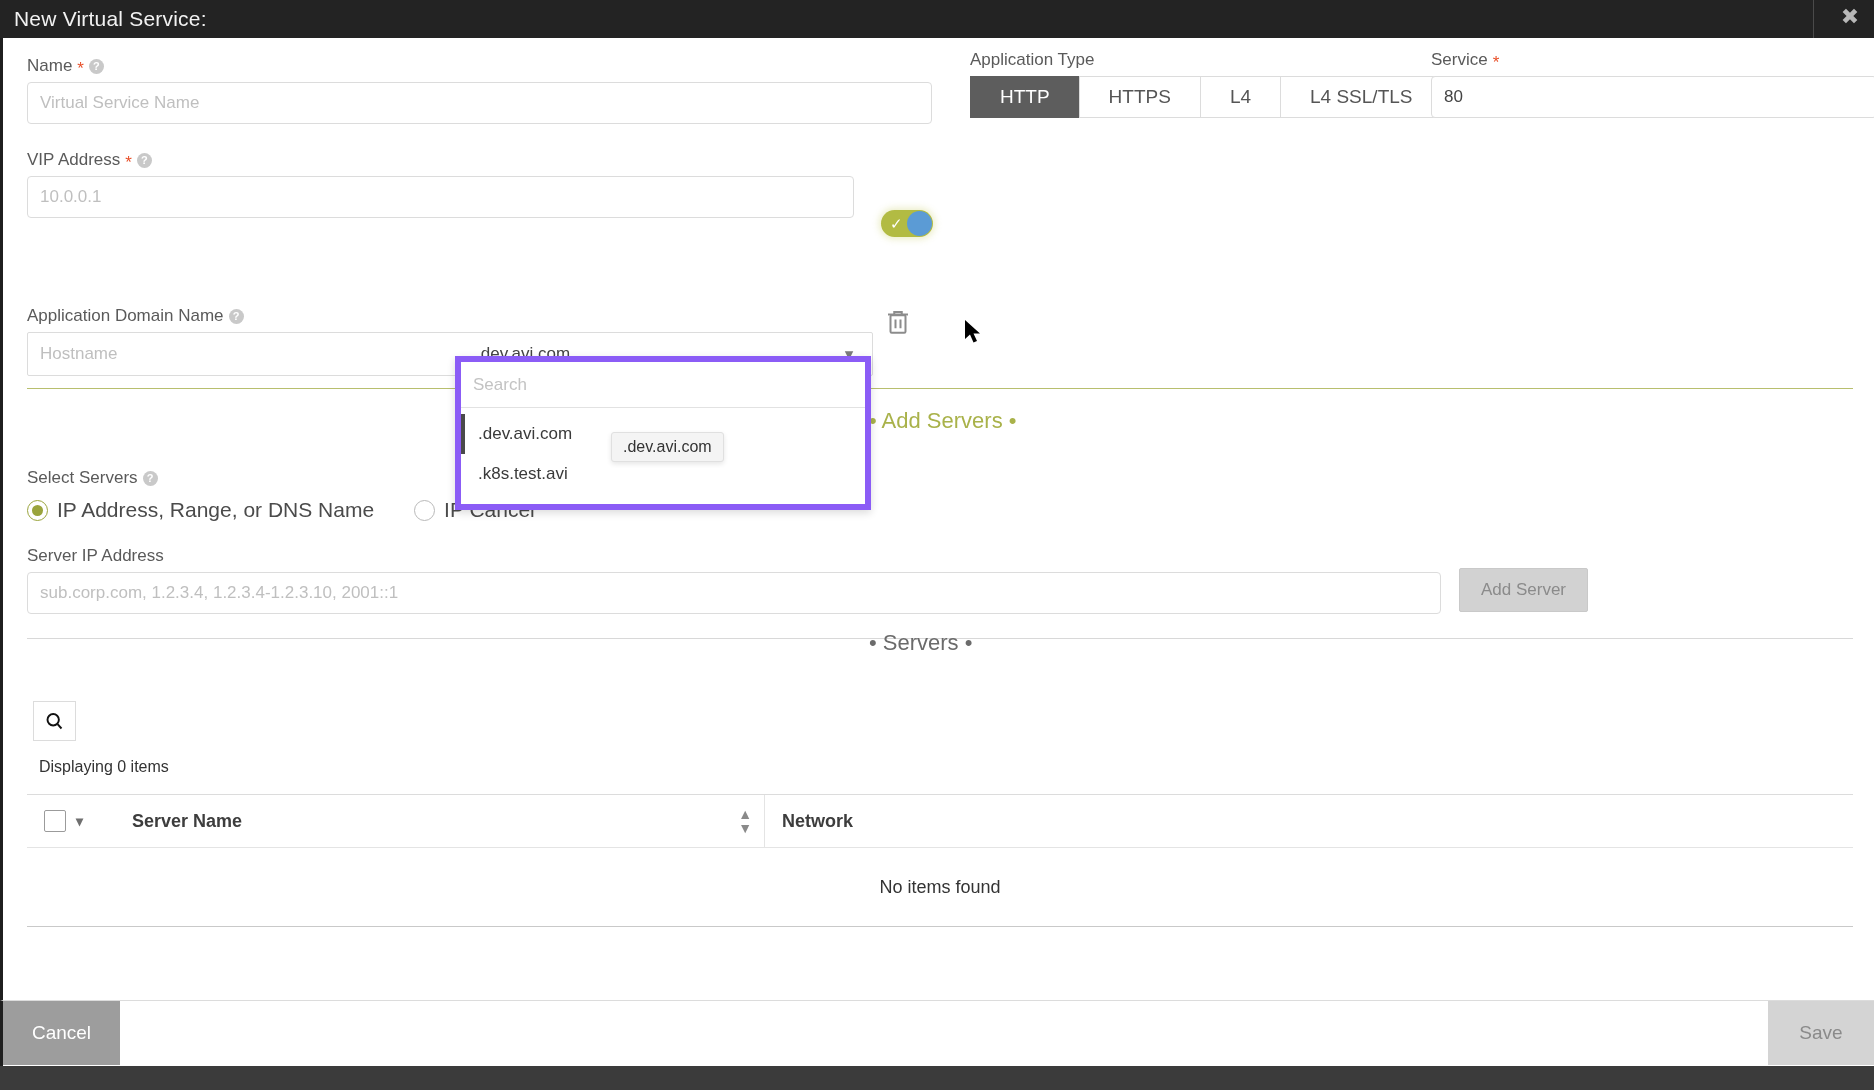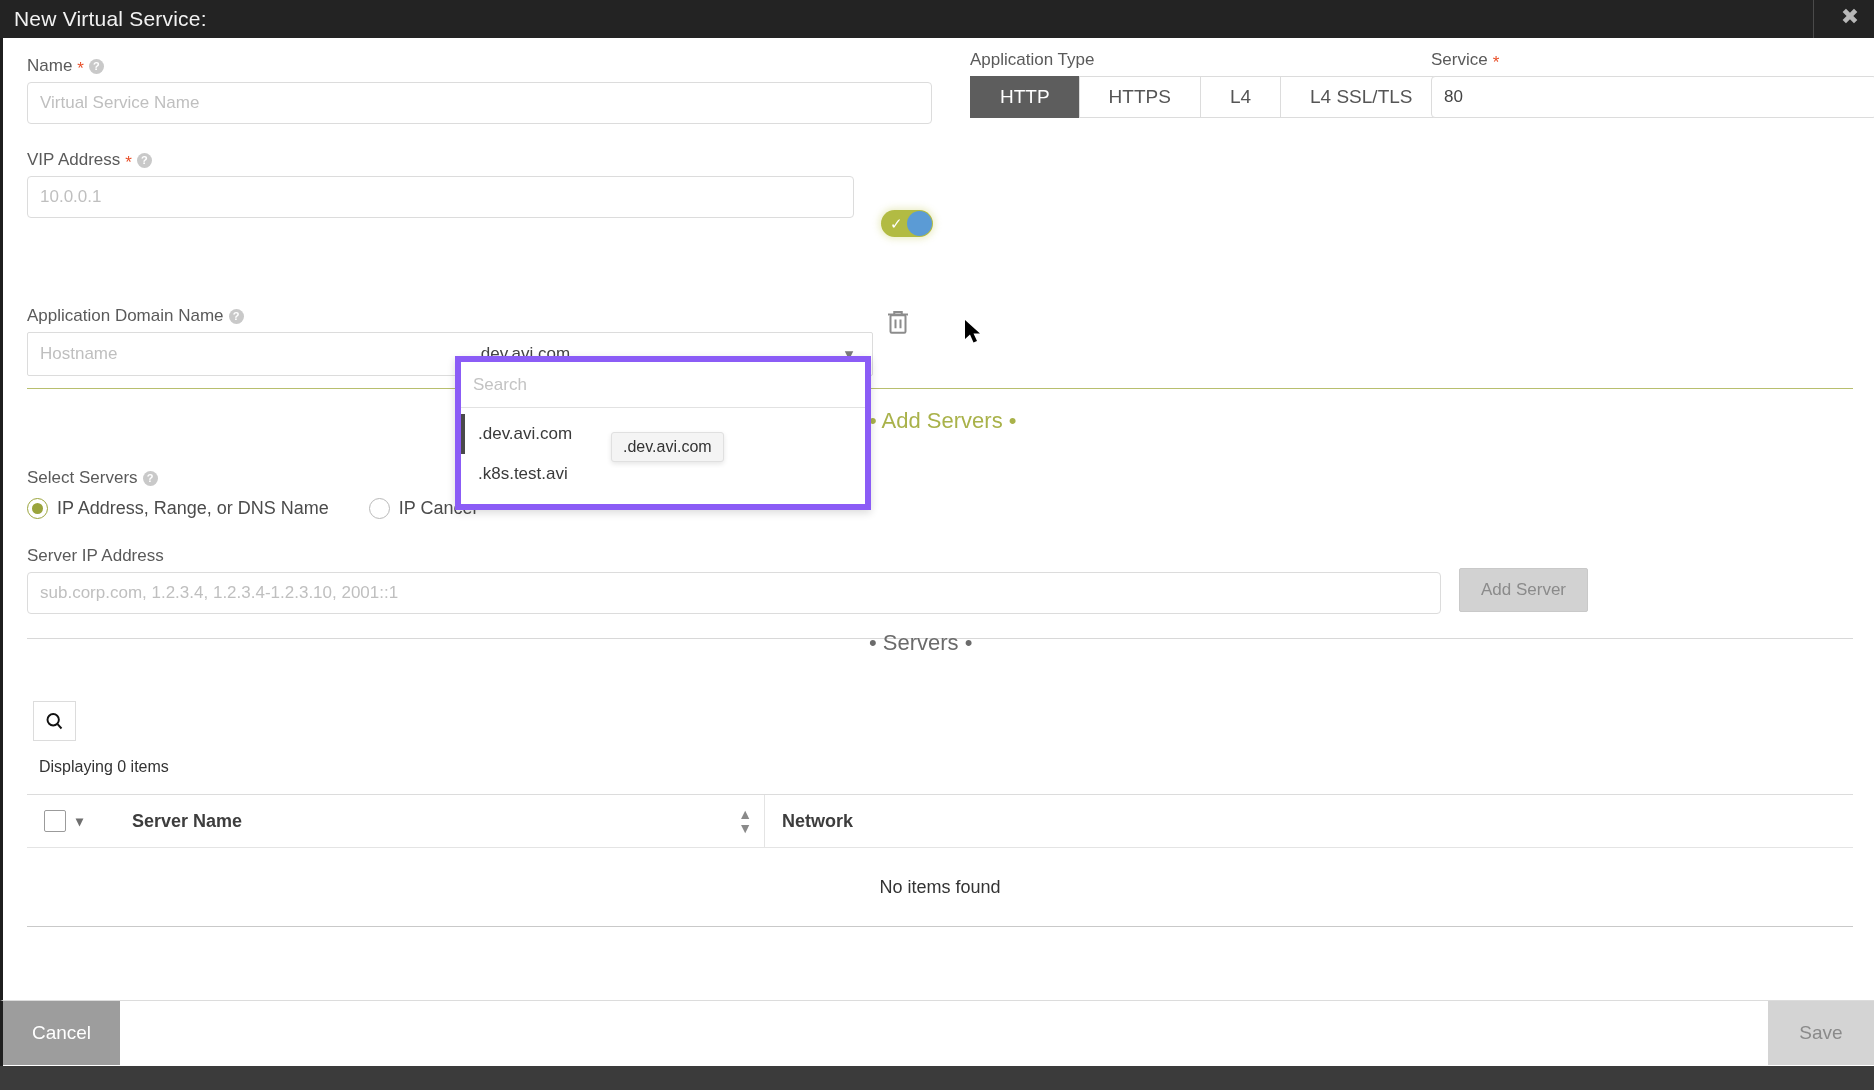--- a/index.html
+++ b/index.html
@@ -293,21 +293,21 @@
   }
   .radio.checked .dot { border-color: #9aa43c; }
   .radio.checked .dot::after {
     content: "";
     position: absolute;
     left: 4px; top: 4px;
     width: 11px; height: 11px;
     border-radius: 50%;
     background: #9aa43c;
   }
-  .radio span.txt { font-size: 18px; color: #4b4b4b; }
+  .radio span.txt { font-size: 21px; color: #4b4b4b; }
 
   .f-sip { position: absolute; left: 24px; top: 508px; }
   .f-sip .input { width: 1414px; }
   .btn-addserver {
     position: absolute;
     left: 1456px; top: 530px;
     width: 129px; height: 44px;
     background: #d2d2d2;
     border: 1px solid #c9c9c9;
     color: #8b8b8b;

